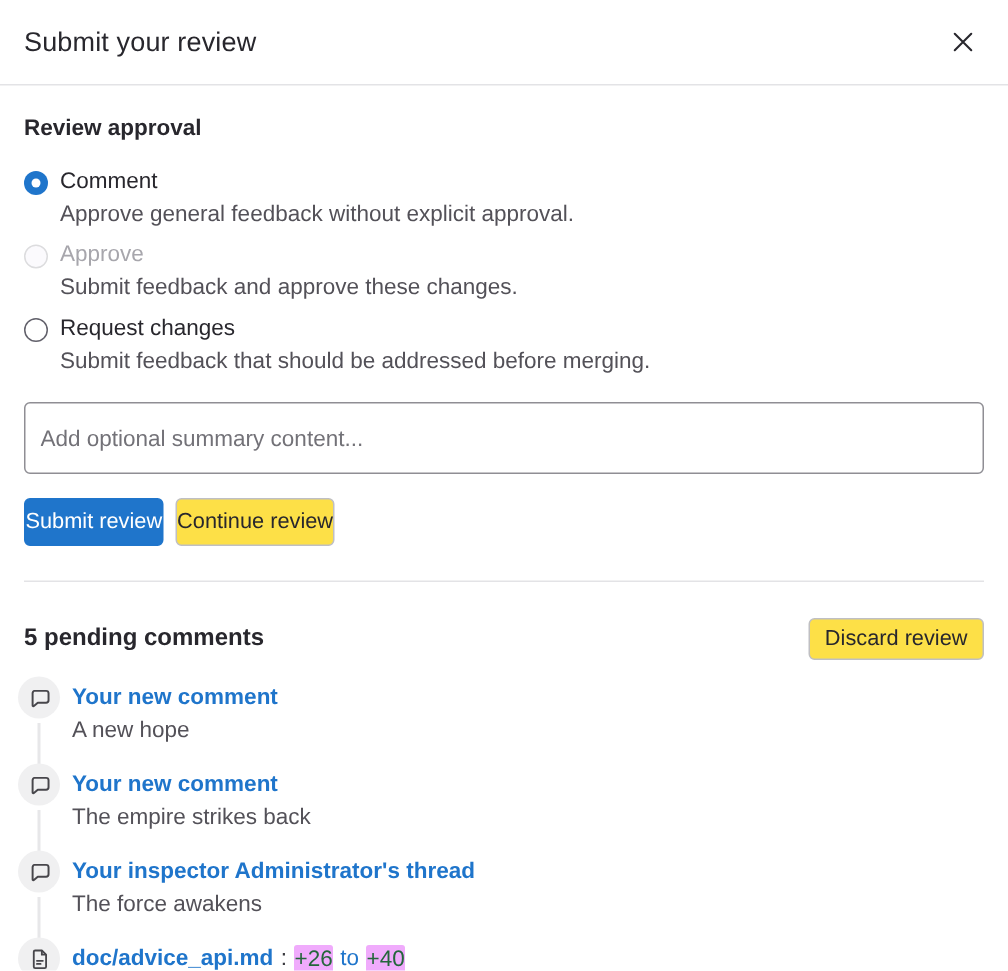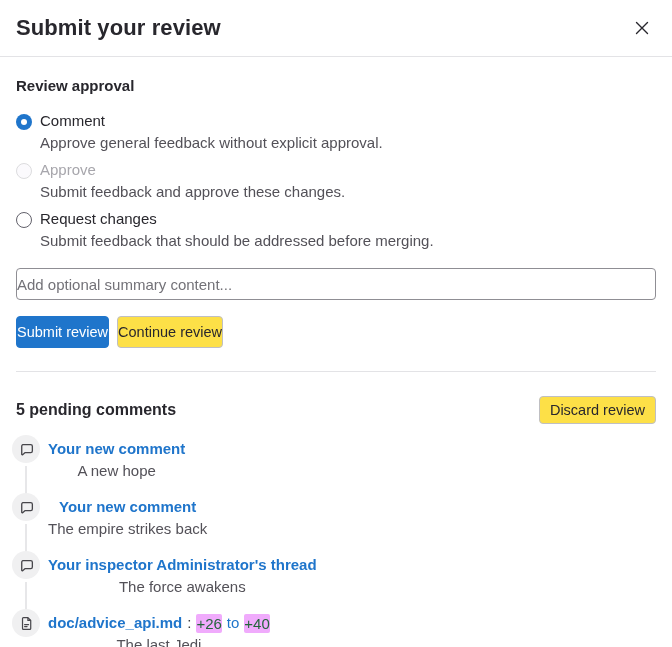--- a/index.html
+++ b/index.html
@@ -9,21 +9,21 @@
     font-family: "Liberation Sans", sans-serif;
     color: #28272d;
     overflow: hidden;
   }
   
   .drawer-header {
     display: flex; justify-content: space-between; align-items: center;
     height: 57px; padding: 0 16px;
     border-bottom: 1px solid #e3e3e6;
   }
-  .drawer-title { font-size: 22px; font-weight: 700; letter-spacing: .1px; }
+  .drawer-title { font-size: 18px; font-weight: 400; letter-spacing: .1px; }
   .close-btn {
     background: none; border: none; cursor: pointer;
     width: 24px; height: 24px;
     display: flex; align-items: center; justify-content: center;
     color: #28272d; margin-right: 2px;
   }
   
   .content { padding: 20px 16px 0; }
   .section-heading { font-size: 15px; font-weight: 700; margin-bottom: 18px; }
 
@@ -41,22 +41,22 @@
   .radio.disabled { border: 1px solid #dcdcde; background: #fbfafd; }
   .radio.unselected { border: 1px solid #62616b; }
   .radio-label { font-size: 15px; line-height: 18px; }
   .radio-label.is-disabled { color: #a7a6ac; }
   .radio-desc {
     margin-left: 24px; margin-top: 3px;
     font-size: 15px; line-height: 20px; color: #535158;
   }
 
   .summary-input {
-    display: block; width: 640px; height: 32px;
-    margin-top: 17px; padding: 0 0;
+    display: block; width: 640px; height: 48px;
+    margin-top: 17px; padding: 0 10px;
     border: 1px solid #8f8e94; border-radius: 4px;
     font-family: "Liberation Sans", sans-serif;
     font-size: 15px; color: #28272d; background: #fff;
   }
   .summary-input::placeholder { color: #737278; opacity: 1; }
 
   .btn-row { display: flex; gap: 8px; margin-top: 16px; }
   .btn {
     font-family: "Liberation Sans", sans-serif;
     font-size: 14.5px; line-height: 18px;
@@ -81,21 +81,21 @@
     width: 28px; flex: none;
     display: flex; flex-direction: column; align-items: center;
   }
   .icon-circle {
     width: 28px; height: 28px; border-radius: 50%; flex: none;
     background: #f0f0f1;
     display: flex; align-items: center; justify-content: center;
     margin-top: -4px;
   }
   .connector { width: 2px; flex: 1; background: #e7e7e9; margin: 3px 0; }
-  .comment-body { padding-bottom: 16px; text-align: center; }
+  .comment-body { padding-bottom: 16px; }
   .comment-item:last-child .comment-body { padding-bottom: 0; }
   .comment-link {
     font-size: 15px; line-height: 20px; font-weight: 700;
     color: #1f75cb; text-decoration: none; cursor: pointer;
   }
   .comment-sub { font-size: 15px; line-height: 20px; color: #535158; margin-top: 2px; }
 
   .file-title-row { display: flex; align-items: center; gap: 5px; font-size: 15px; line-height: 20px; }
   .file-sep { color: #3a3a3f; }
   .diff-badge {

